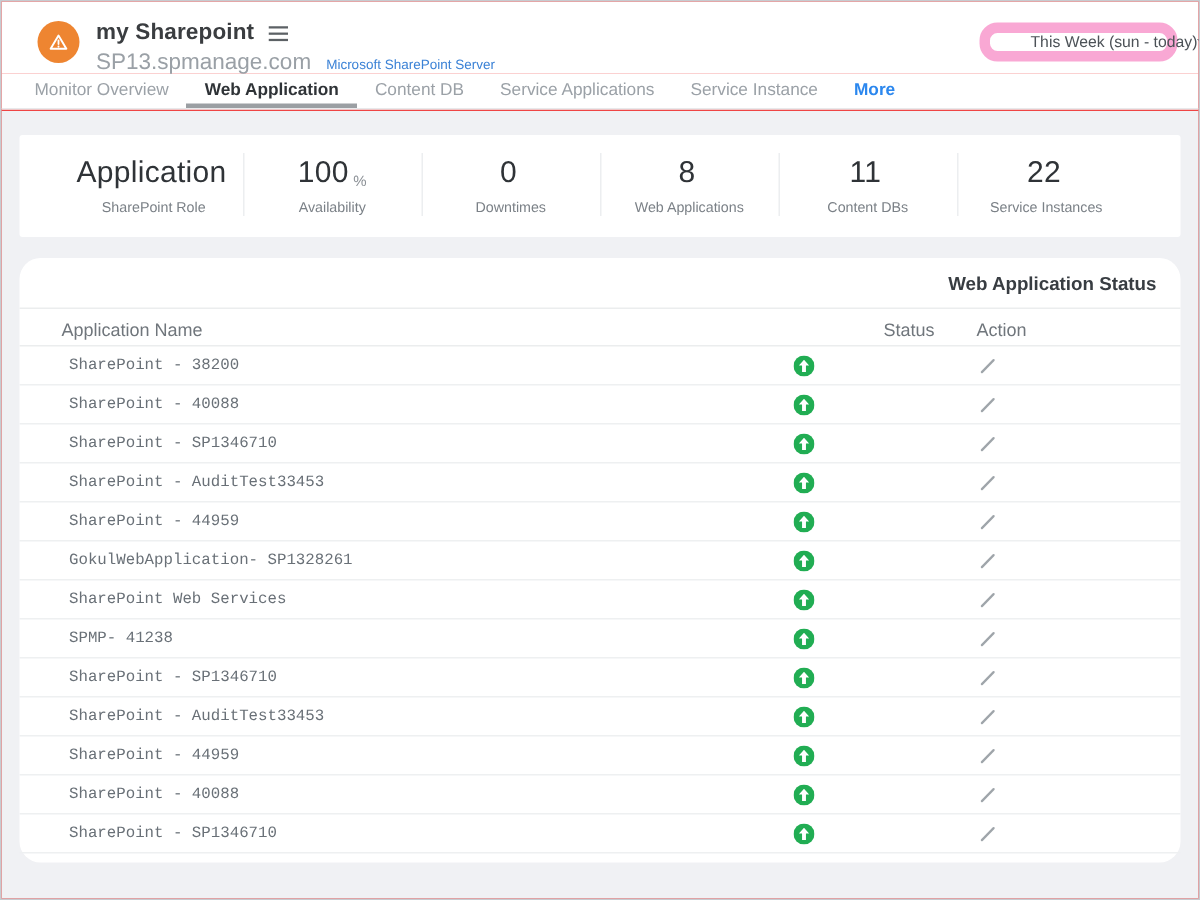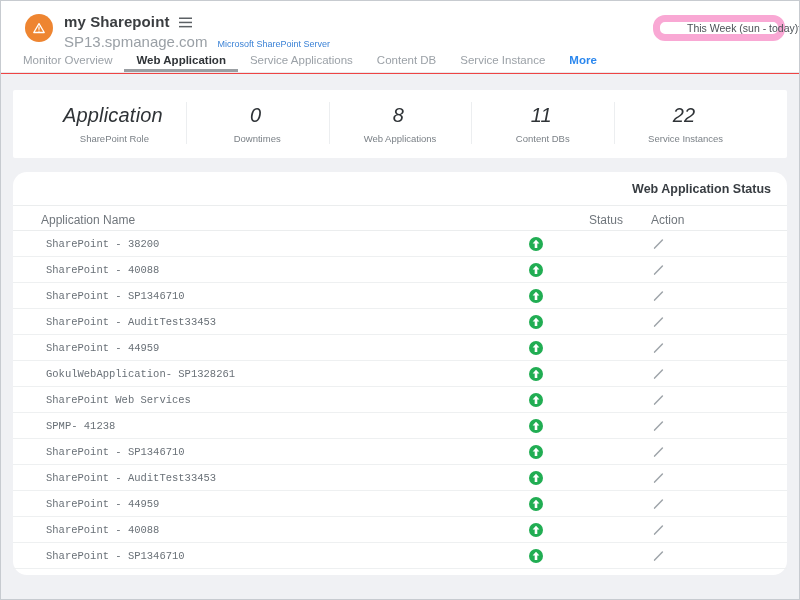--- a/index.html
+++ b/index.html
@@ -55,21 +55,21 @@
   .content { position: absolute; top: 73px; left: 0; right: 0; bottom: 0; background: #f0f1f4; }
 
   .stats-card {
     margin: 16px 12px 0 12px; height: 68px; background: #fff; border-radius: 2px;
     display: flex; padding: 0 30px;
   }
   .stat { flex: 1; position: relative; text-align: center; padding-top: 14px; }
   .stat + .stat::before {
     content: ""; position: absolute; left: 0; top: 12px; width: 1px; height: 42px; background: #eceef0;
   }
-  .stat-value-row { display: inline-flex; align-items: flex-end; font-style: italic; }
+  .stat-value-row { display: inline-flex; align-items: flex-end; }
   .stat-value { font-size: 20px; color: #2f3337; letter-spacing: .2px; }
   .stat-unit { font-size: 10px; color: #8b9096; margin-left: 3px; }
   .stat-label { font-size: 9.5px; color: #7b8187; margin-top: 6px; }
 
   .table-card { margin: 14px 12px 0 12px; background: #fff; border-radius: 14px; padding-bottom: 6px; text-align: right; }
   .card-title {
     font-size: 12.5px; font-weight: 600; color: #383d42;
     padding: 10px 16px 9px 16px; border-bottom: 1px solid #ebedee;
   }
   .thead { position: relative; height: 25px; border-bottom: 1px solid #ebedee; }
@@ -121,40 +121,47 @@
       <span class="select-label">This Week (sun - today)</span>
       <span class="caret-down"></span>
     </div>
   </div>
 
   <div class="tabbar" id="tab-mount">
   <div class="tab"><span>Monitor Overview</span></div>
 
   <div class="tab active"><span>Web Application</span></div>
 
+  <div class="tab"><span>Content DB</span></div>
+
   <div class="tab"><span>Service Applications</span></div>
-
-  <div class="tab"><span>Content DB</span></div>
 
   <div class="tab"><span>Service Instance</span></div>
 
   <div class="tab accent"><span>More</span></div>
 </div>
 
   <div class="content">
 
     <div class="stats-card" id="stats-mount">
   <div class="stat">
     <div class="stat-value-row">
       <span class="stat-value">Application</span>
       <span class="stat-unit"></span>
     </div>
     <div class="stat-label">SharePoint Role</div>
   </div>
 
+  <div class="stat">
+    <div class="stat-value-row">
+      <span class="stat-value">100</span>
+      <span class="stat-unit">%</span>
+    </div>
+    <div class="stat-label">Availability</div>
+  </div>
 
   <div class="stat">
     <div class="stat-value-row">
       <span class="stat-value">0</span>
       <span class="stat-unit"></span>
     </div>
     <div class="stat-label">Downtimes</div>
   </div>
 
   <div class="stat">

